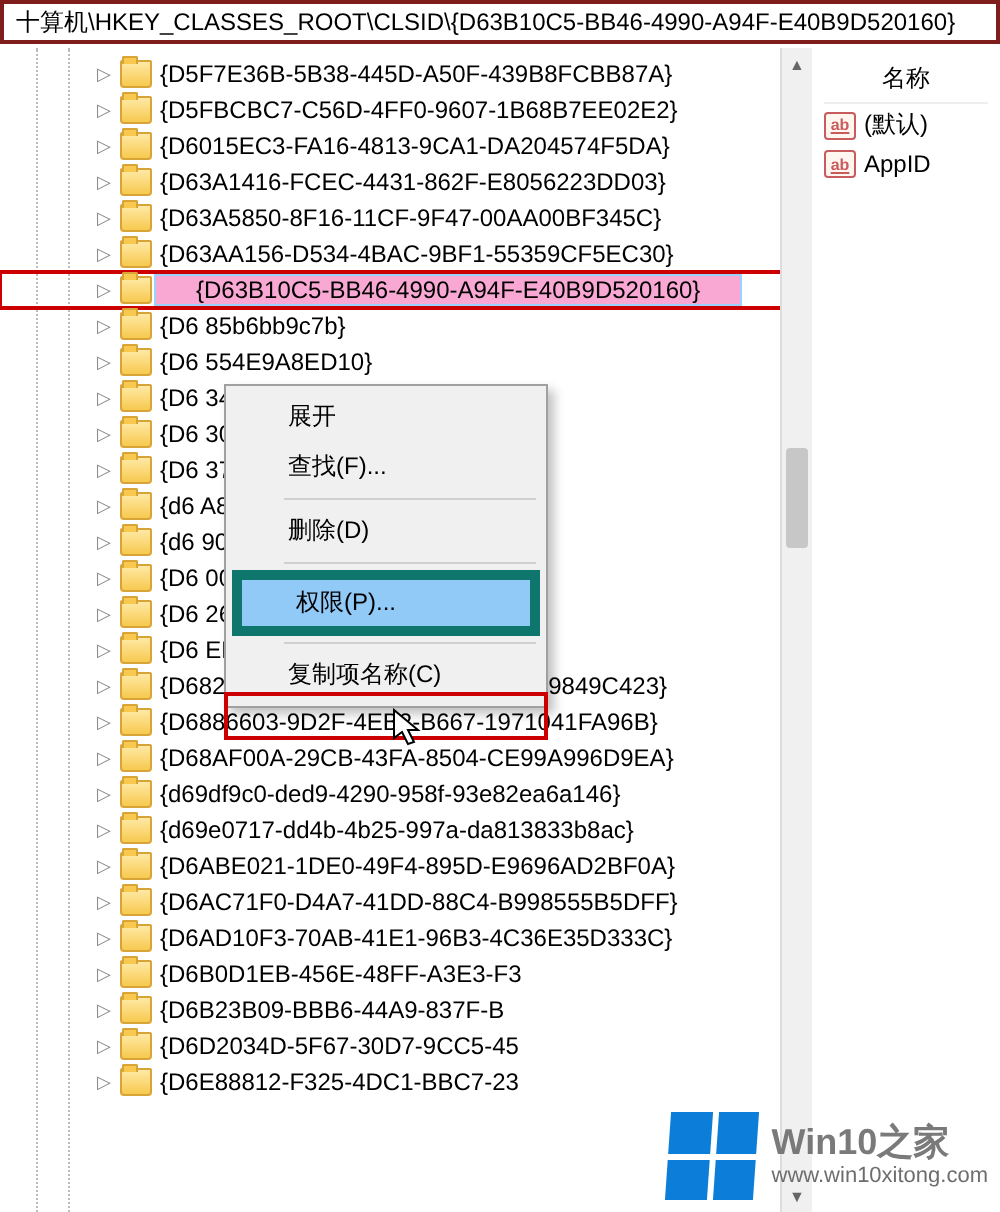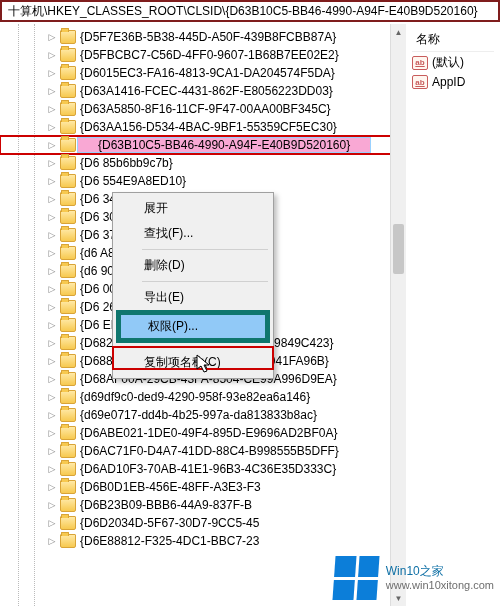--- a/index.html
+++ b/index.html
@@ -103,20 +103,21 @@
     position: absolute;
     top: 24px; right: 0; bottom: 0;
     left: 406px;
     background: #fff;
     padding: 4px 6px;
   }
   .col-header {
     font-size: 12px;
     padding: 3px 4px;
     border-bottom: 1px solid #eee;
+    text-align: center;
   }
   .value-row {
     display: flex;
     align-items: center;
     padding: 2px 0;
     gap: 4px;
   }
   .value-icon {
     width: 16px; height: 14px;
     border: 1px solid #c85c5c;
@@ -224,21 +225,21 @@
   .wm-logo {
     width: 44px; height: 44px;
     display: grid;
     grid-template-columns: 1fr 1fr;
     grid-template-rows: 1fr 1fr;
     gap: 3px;
     transform: skewX(-4deg);
   }
   .wm-logo div { background: #0078d7; }
   .wm-text { line-height: 1.15; }
-  .wm-text .t1 { font-size: 12px; font-weight: 400; color: #0369a1; }
+  .wm-text .t1 { font-size: 18px; font-weight: 700; color: #737373; }
   .wm-text .t2 { font-size: 11px; color: #666; }
 </style>
 </head>
 <body>
 
 <div class="address-bar">
   <span>十算机\HKEY_CLASSES_ROOT\CLSID\{D63B10C5-BB46-4990-A94F-E40B9D520160}</span>
 </div>
 
 <div class="main-area">
@@ -418,23 +419,20 @@
       <span>展开</span>
     </div>
     <div class="menu-item">
       <span>查找(F)...</span>
     </div>
     <div class="menu-sep"></div>
     <div class="menu-item">
       <span>删除(D)</span>
     </div>
     <div class="menu-sep"></div>
-    <div class="menu-item">
-      <span>导出(E)</span>
-    </div>
     <div class="menu-item hover">
       <span>权限(P)...</span>
     </div>
     <div class="menu-sep"></div>
     <div class="menu-item">
       <span>复制项名称(C)</span>
     </div>
   </div>
 <div class="perm-highlight"></div>
 

